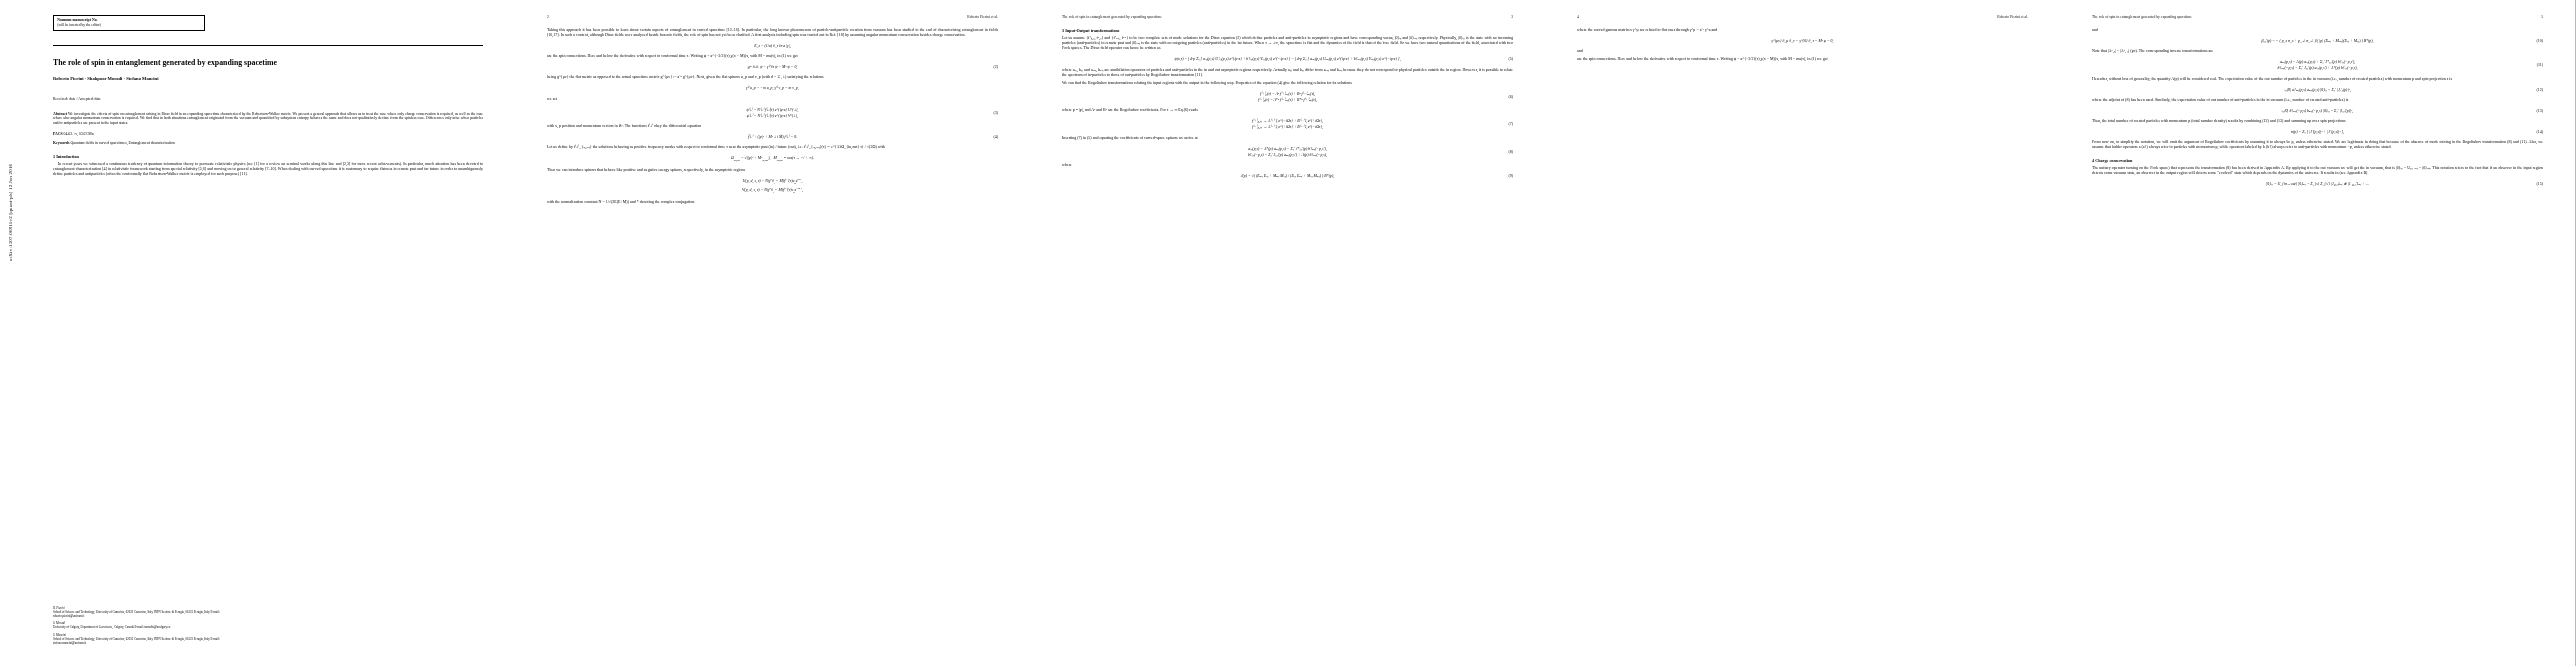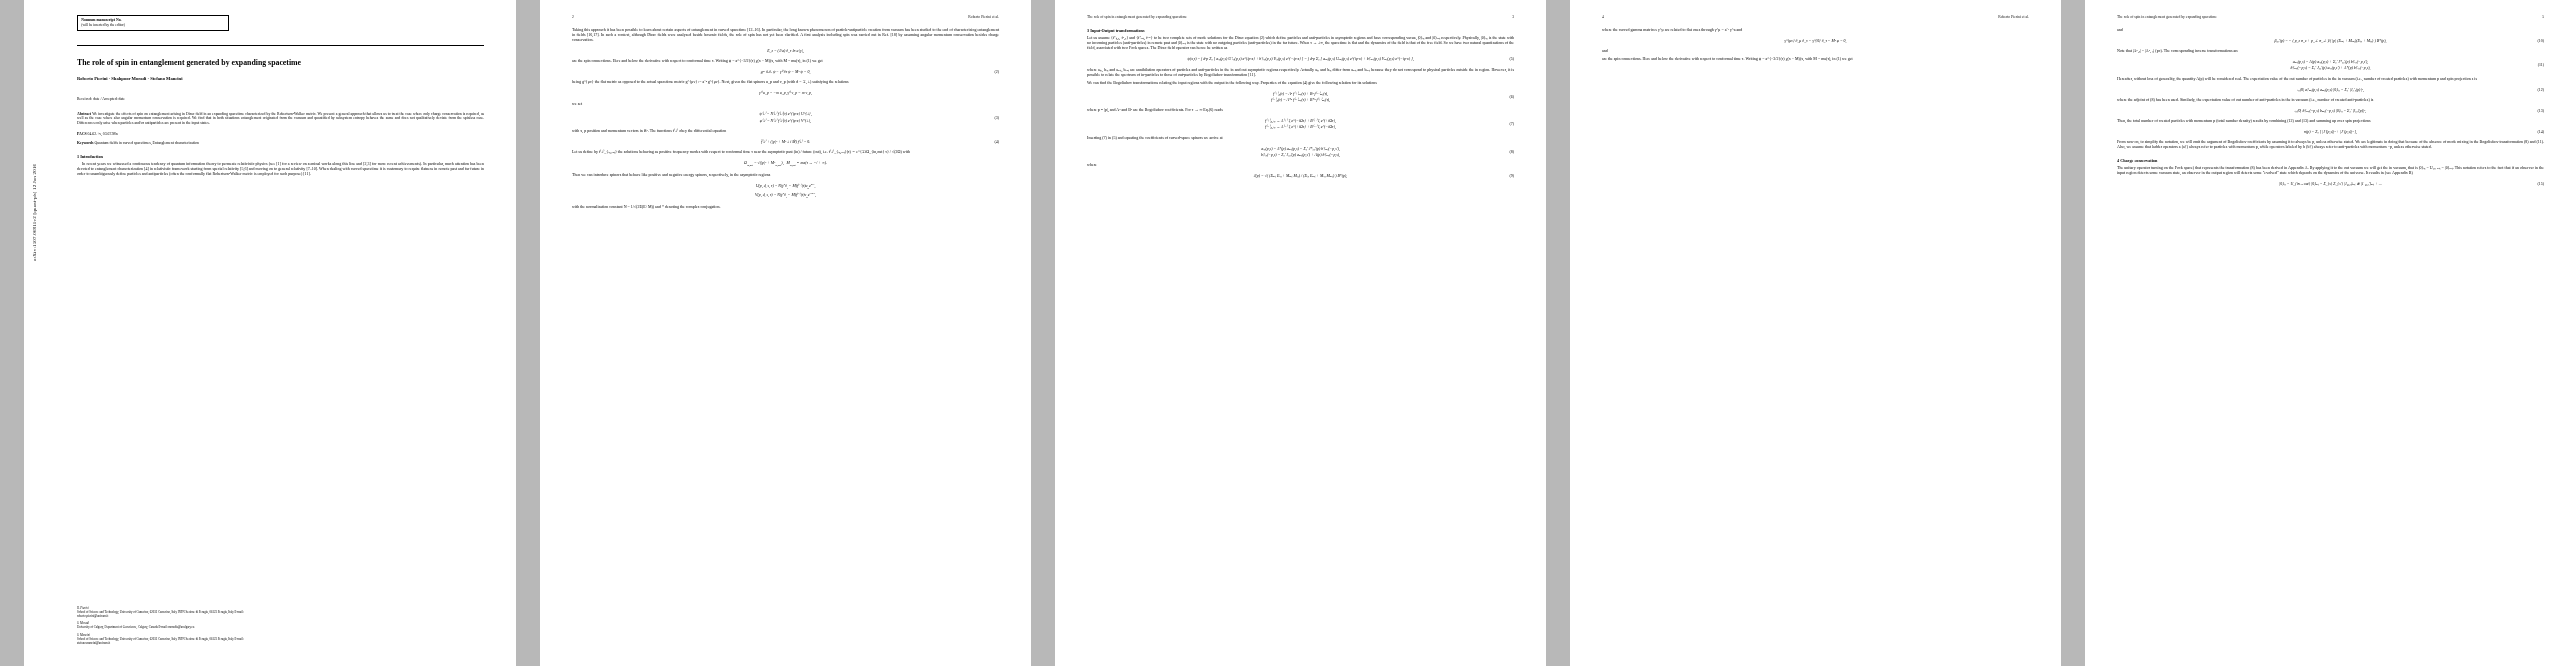--- a/index.html
+++ b/index.html
@@ -24,21 +24,20 @@
     background: #ffffff;
     width: 515px;
     height: 667px;
     position: relative;
     box-sizing: border-box;
     padding: 14.5px 32px 16.7px 32px;
     font-size: 4.1px;
     line-height: 1.22;
     color: #000;
     overflow: hidden;
-    margin-left: 24px;
   }
   .page.first {
     padding-left: 53px;
   }
   .arxiv-stamp {
     position: absolute;
     left: 7.8px;
     top: 261px;
     transform: rotate(-90deg);
     transform-origin: left top;

